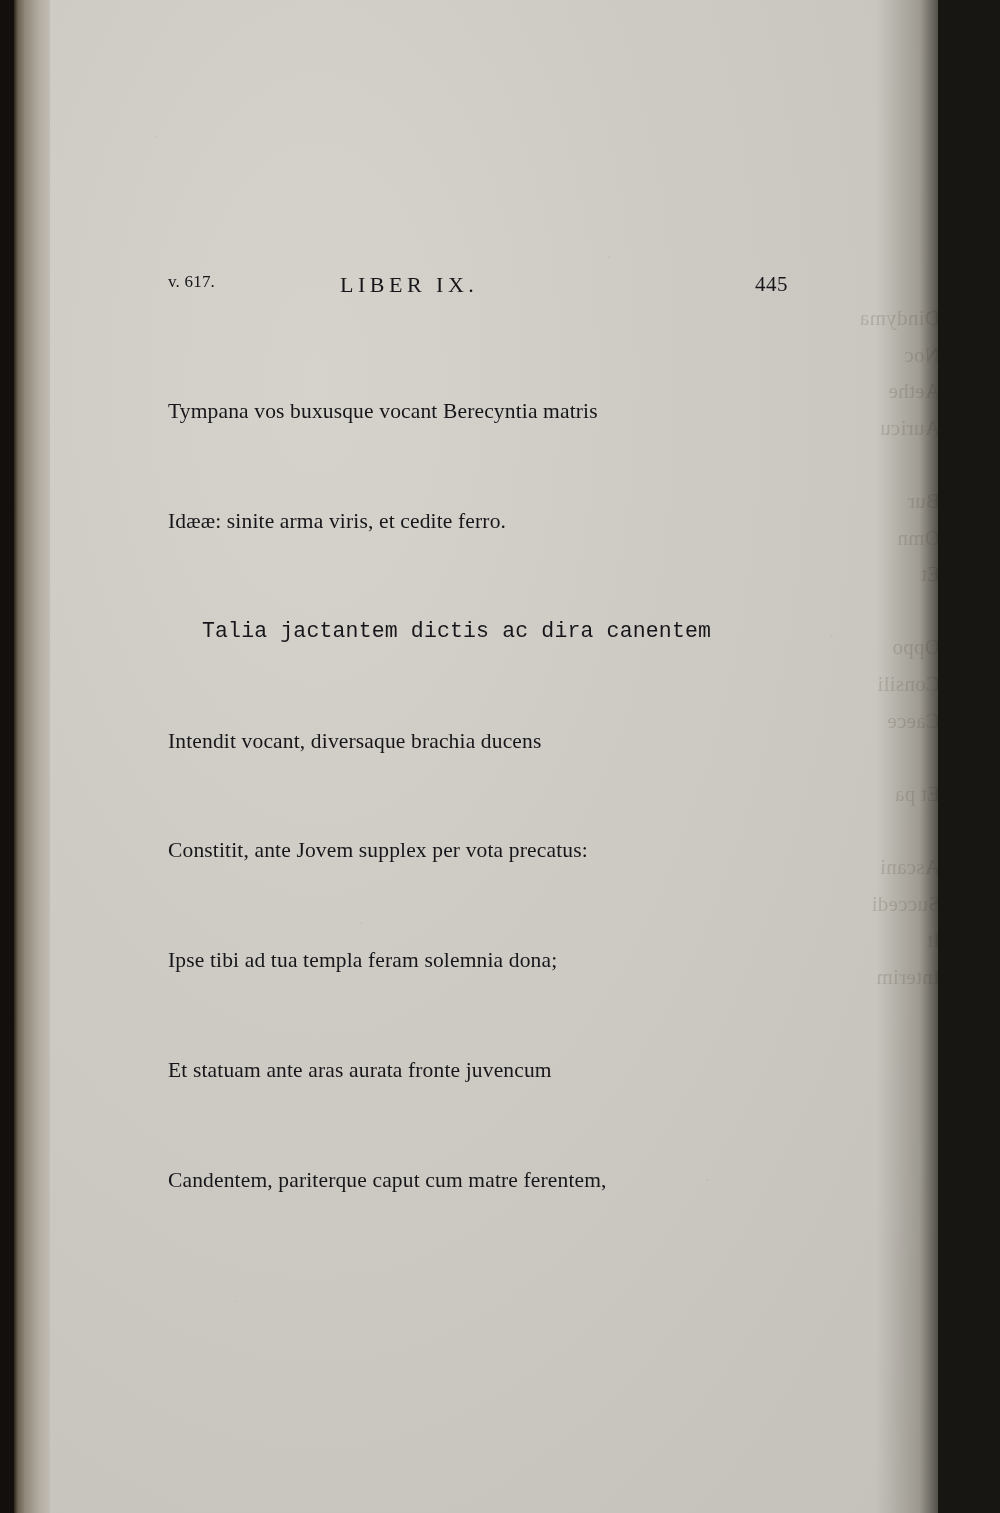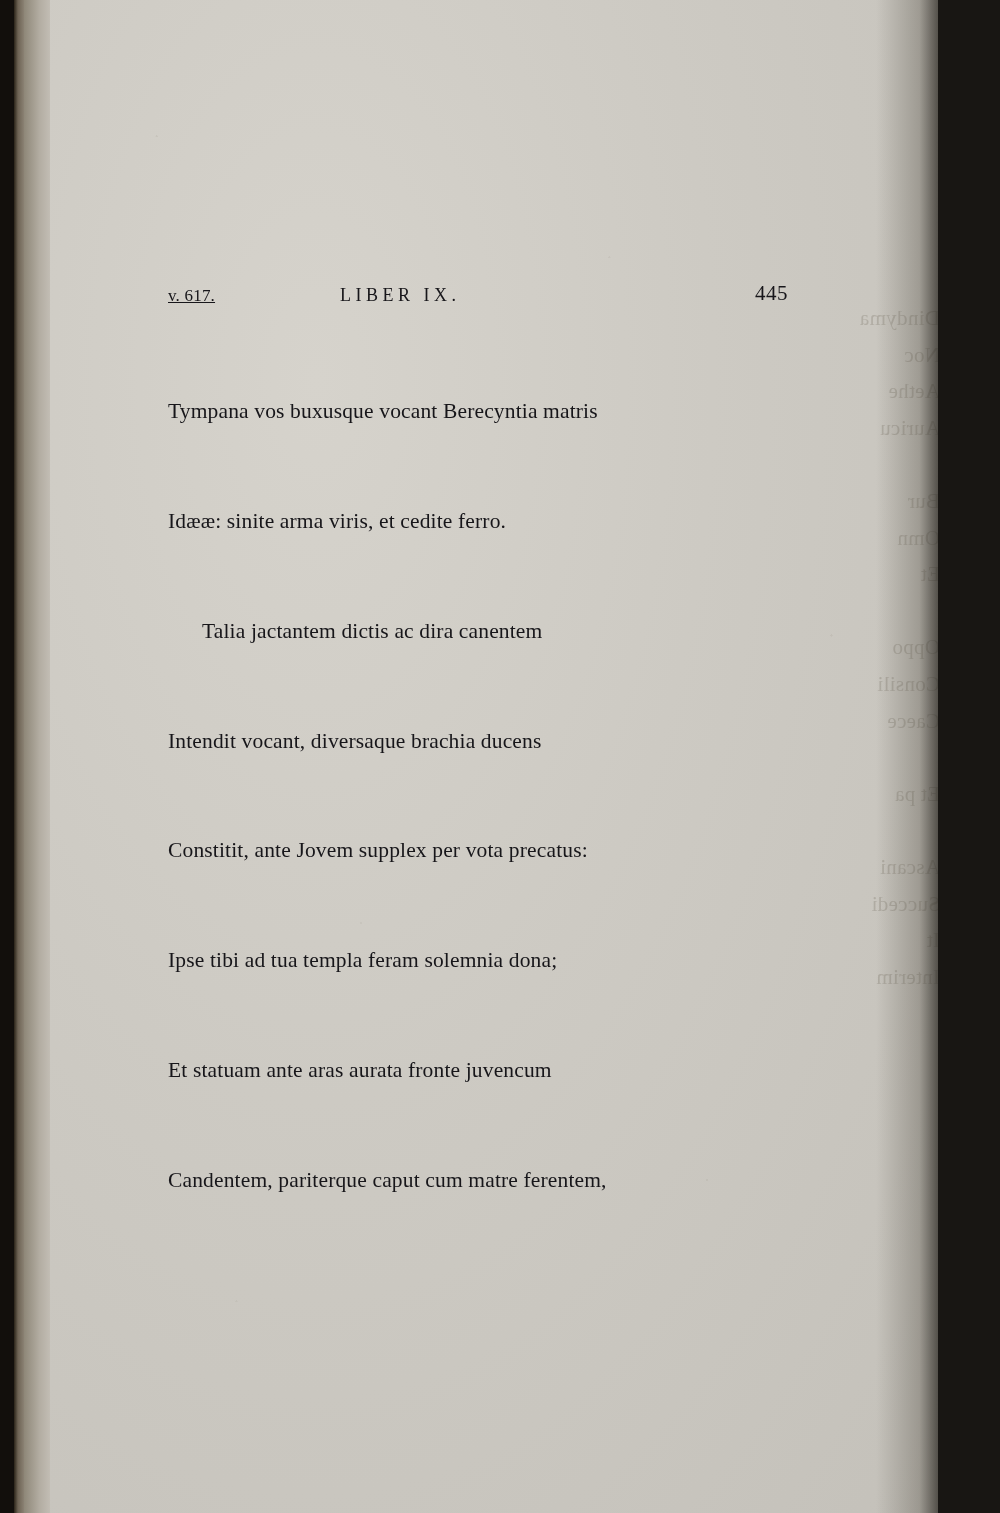--- a/index.html
+++ b/index.html
@@ -89,50 +89,49 @@
   
   .textblock {
     position: absolute;
     left: 118px;
     top: 272px;
     width: 620px;
     color: #17161a;
   }
   .runhead {
     display: flex;
-    align-items: flex-end;
+    align-items: flex-start;
     position: relative;
     height: 34px;
     margin-bottom: 14px;
-    text-decoration: underline;
   }
   .runhead .verse {
     font-size: 17px;
     letter-spacing: 0.2px;
   }
   .runhead .title {
     position: absolute;
     left: 172px;
-    font-size: 18px;
+    font-size: 22px;
     letter-spacing: 4.5px;
   }
   .runhead .folio {
     position: absolute;
     right: 0;
     font-size: 21px;
     letter-spacing: 0.5px;
   }
   .verses {
     font-size: 21.5px;
     line-height: 36.6px;
     letter-spacing: 0.15px;
     white-space: pre;
   }
   .line { display: block; }
-  .line.indent { padding-left: 34px; }
+  .line.indent { padding-left: 34px; font-family: Liberation Mono, monospace; }
 </style>
 </head>
 <body>
 
 <div id="page">
 
   <div class="gutter-dark"></div>
   <div class="gutter-edge"></div>
   <div class="gutter-shadow"></div>
 

